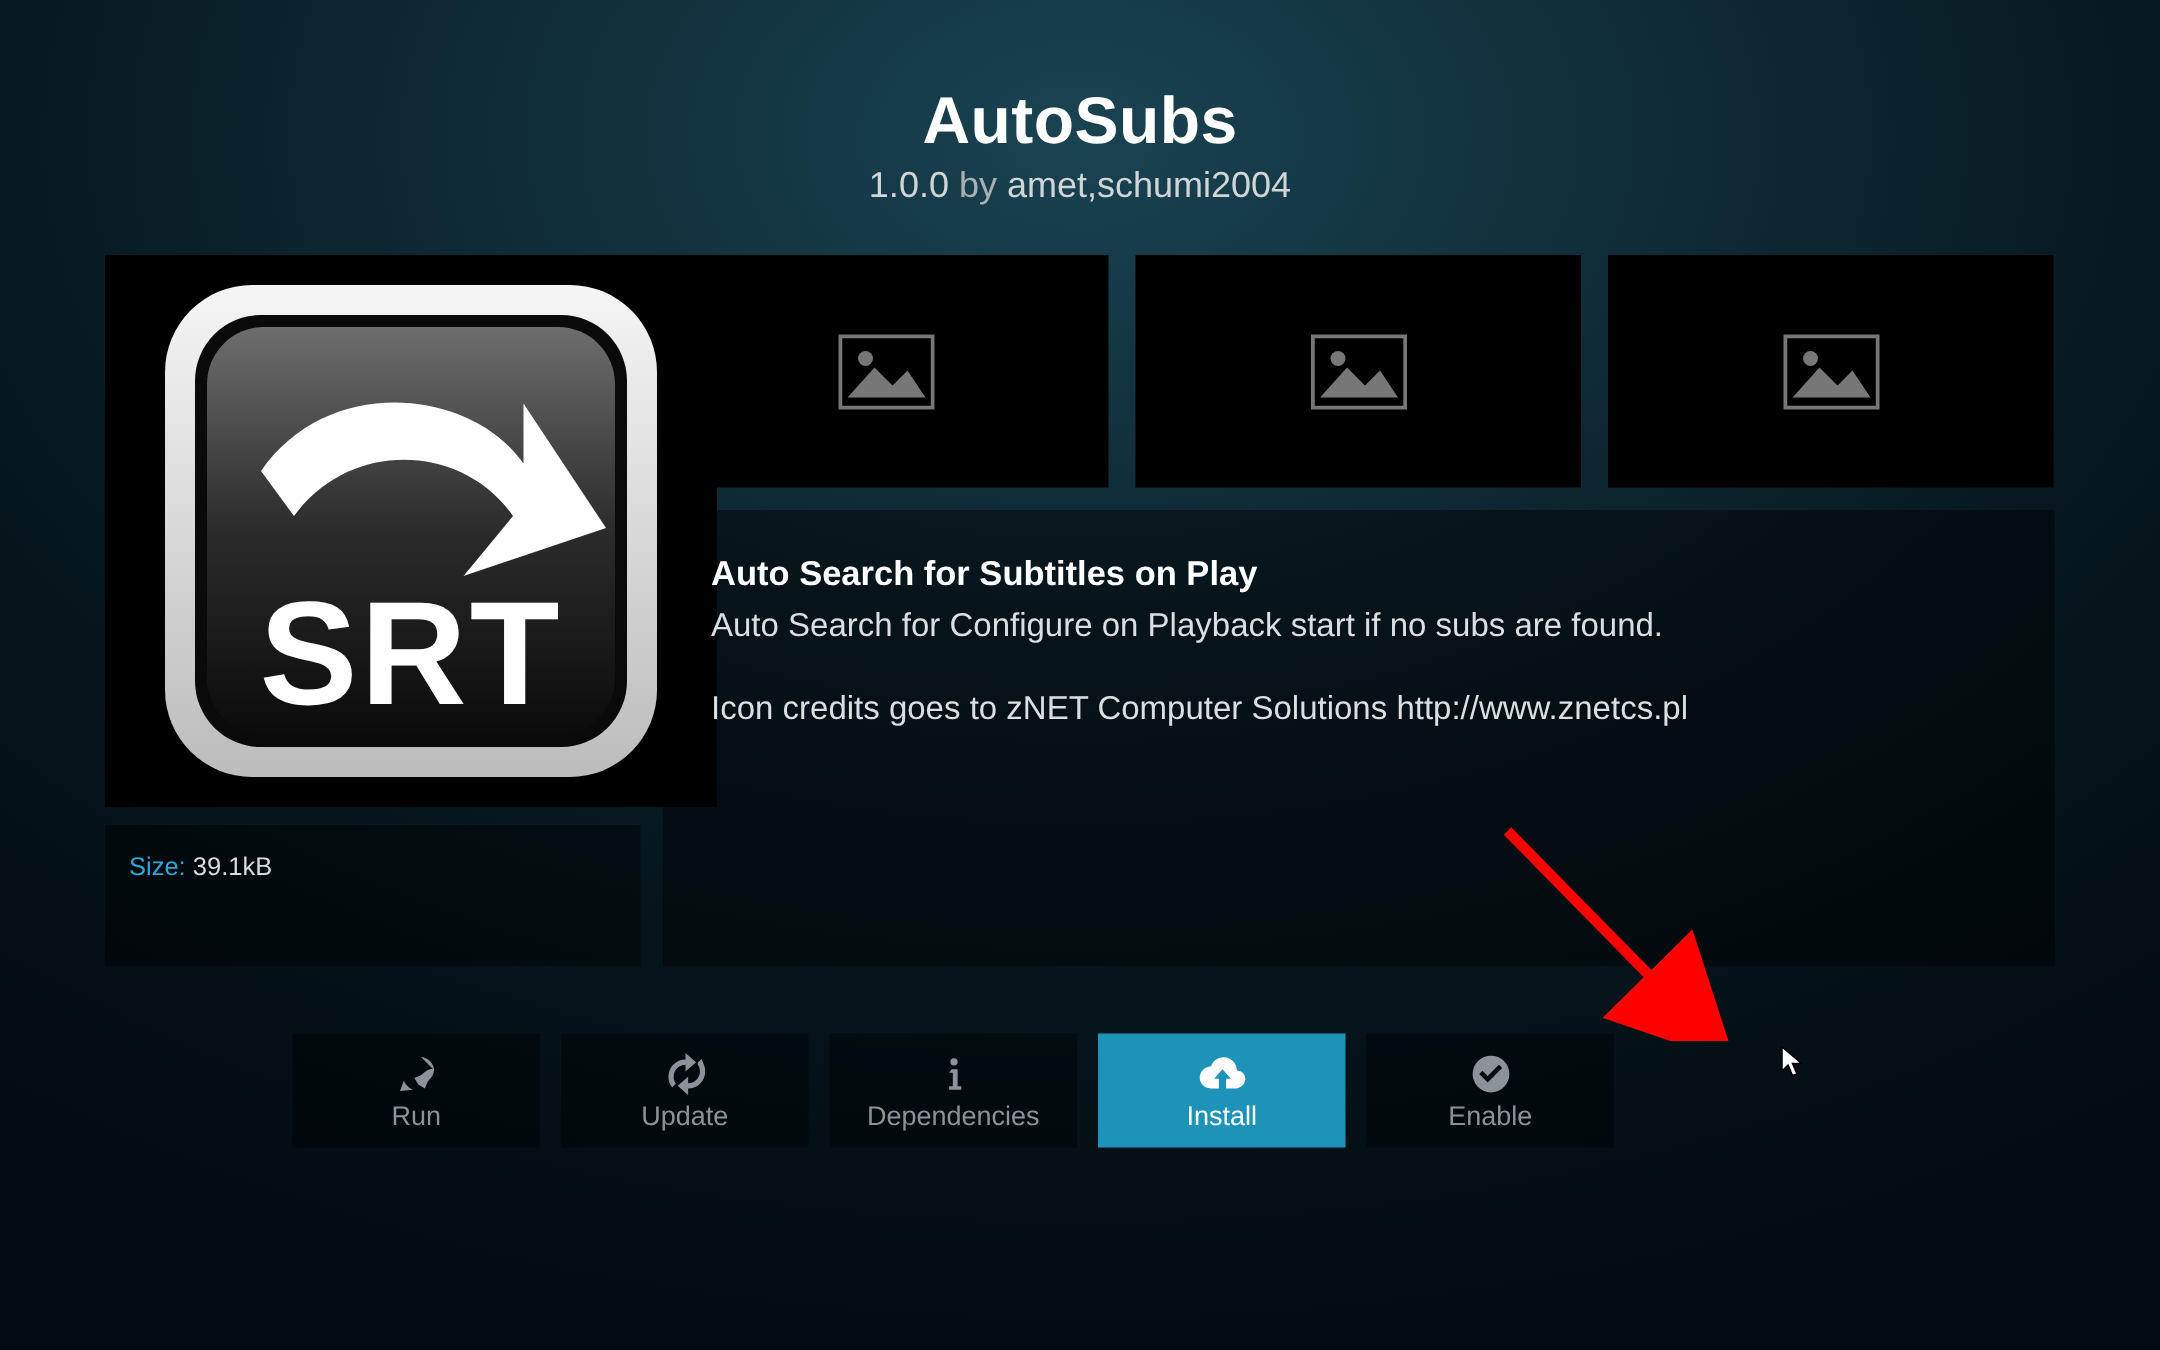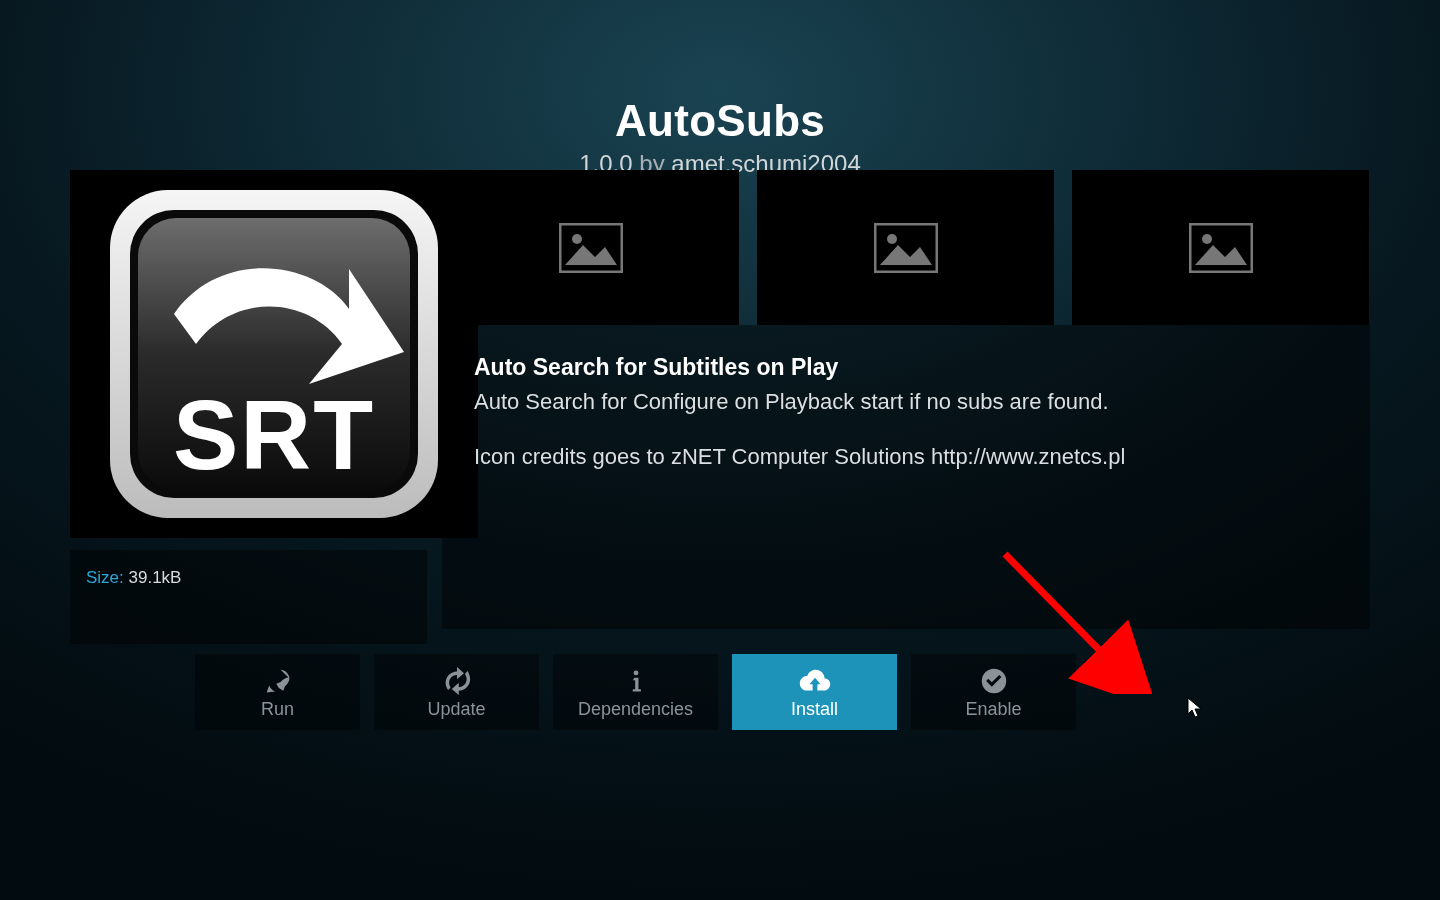--- a/index.html
+++ b/index.html
@@ -3,45 +3,45 @@
 <meta charset="utf-8">
 <style>
   * { box-sizing: border-box; margin: 0; padding: 0; }
   html, body { width: 1440px; height: 900px; overflow: hidden; }
   body {
     font-family: "Helvetica Neue", Helvetica, Arial, sans-serif;
     background: radial-gradient(ellipse 1200px 800px at 50% 10%, #1a4352 0%, #0e2a35 35%, #071820 60%, #020b10 100%);
     color: #e5e5e5;
   }
   .header { text-align: center; padding-top: 56px; }
-  .title { font-size: 44px; font-weight: 700; color: #fff; letter-spacing: .3px; margin-top: 40px; }
+  .title { font-size: 44px; font-weight: 700; color: #fff; letter-spacing: .3px; }
   .byline { font-size: 24px; color: #b8bfc3; margin-top: 4px; }
   .byline .ver { color: #d0d5d8; }
   .byline .by  { color: #a9b0b4; }
   .byline .auth{ color: #d0d5d8; }
 
   .content {
     position: absolute; left: 70px; top: 170px; width: 1300px;
   }
   .grid { display: grid; grid-template-columns: 357px 928px; gap: 15px; }
   .leftcol { display: flex; flex-direction: column; gap: 12px; }
   .panel { background: rgba(0,0,0,.45); }
   .icon-box { width: 408px; height: 368px; background: #000; display:flex; align-items:center; justify-content:center; }
   .size-box { width: 357px; height: 94px; padding: 18px 16px; font-size: 17px; color:#d9dcde;}
   .size-box .lbl { color:#2aa8d8; }
 
-  .rightcol { display:flex; flex-direction:column; gap: 0; }
+  .rightcol { display:flex; flex-direction:column; gap: 15px; }
   .thumbs { display:flex; gap: 18px; }
   .thumb { width: 297px; height: 155px; background:#000; display:flex; align-items:center; justify-content:center; }
   .thumb svg { width: 64px; height: 50px; }
   .desc { height: 304px; padding: 26px 32px; font-size: 22px; line-height: 1.42; color:#dcdfe2; }
   .desc .heading { font-weight:700; color:#fff; font-size:23px; margin-bottom:2px;}
   .desc .gap { height:24px; }
 
-  .buttons { position:absolute; left:195px; top:654px; display:flex; gap:14px; }
+  .buttons { position:absolute; left:195px; top:689px; display:flex; gap:14px; }
   .btn {
     width:165px; height:76px; background: rgba(0,0,0,.40);
     display:flex; flex-direction:column; align-items:center; justify-content:center;
     color:#8c9398; font-size:18px; cursor:pointer; user-select:none;
   }
   .btn .ic { height:32px; display:flex; align-items:center; justify-content:center; margin-bottom:2px;}
   .btn.active { background:#1e93b9; color:#fff; }
   .btn.active svg { fill:#fff; }
   .btn svg { fill:#8c9398; }
 

